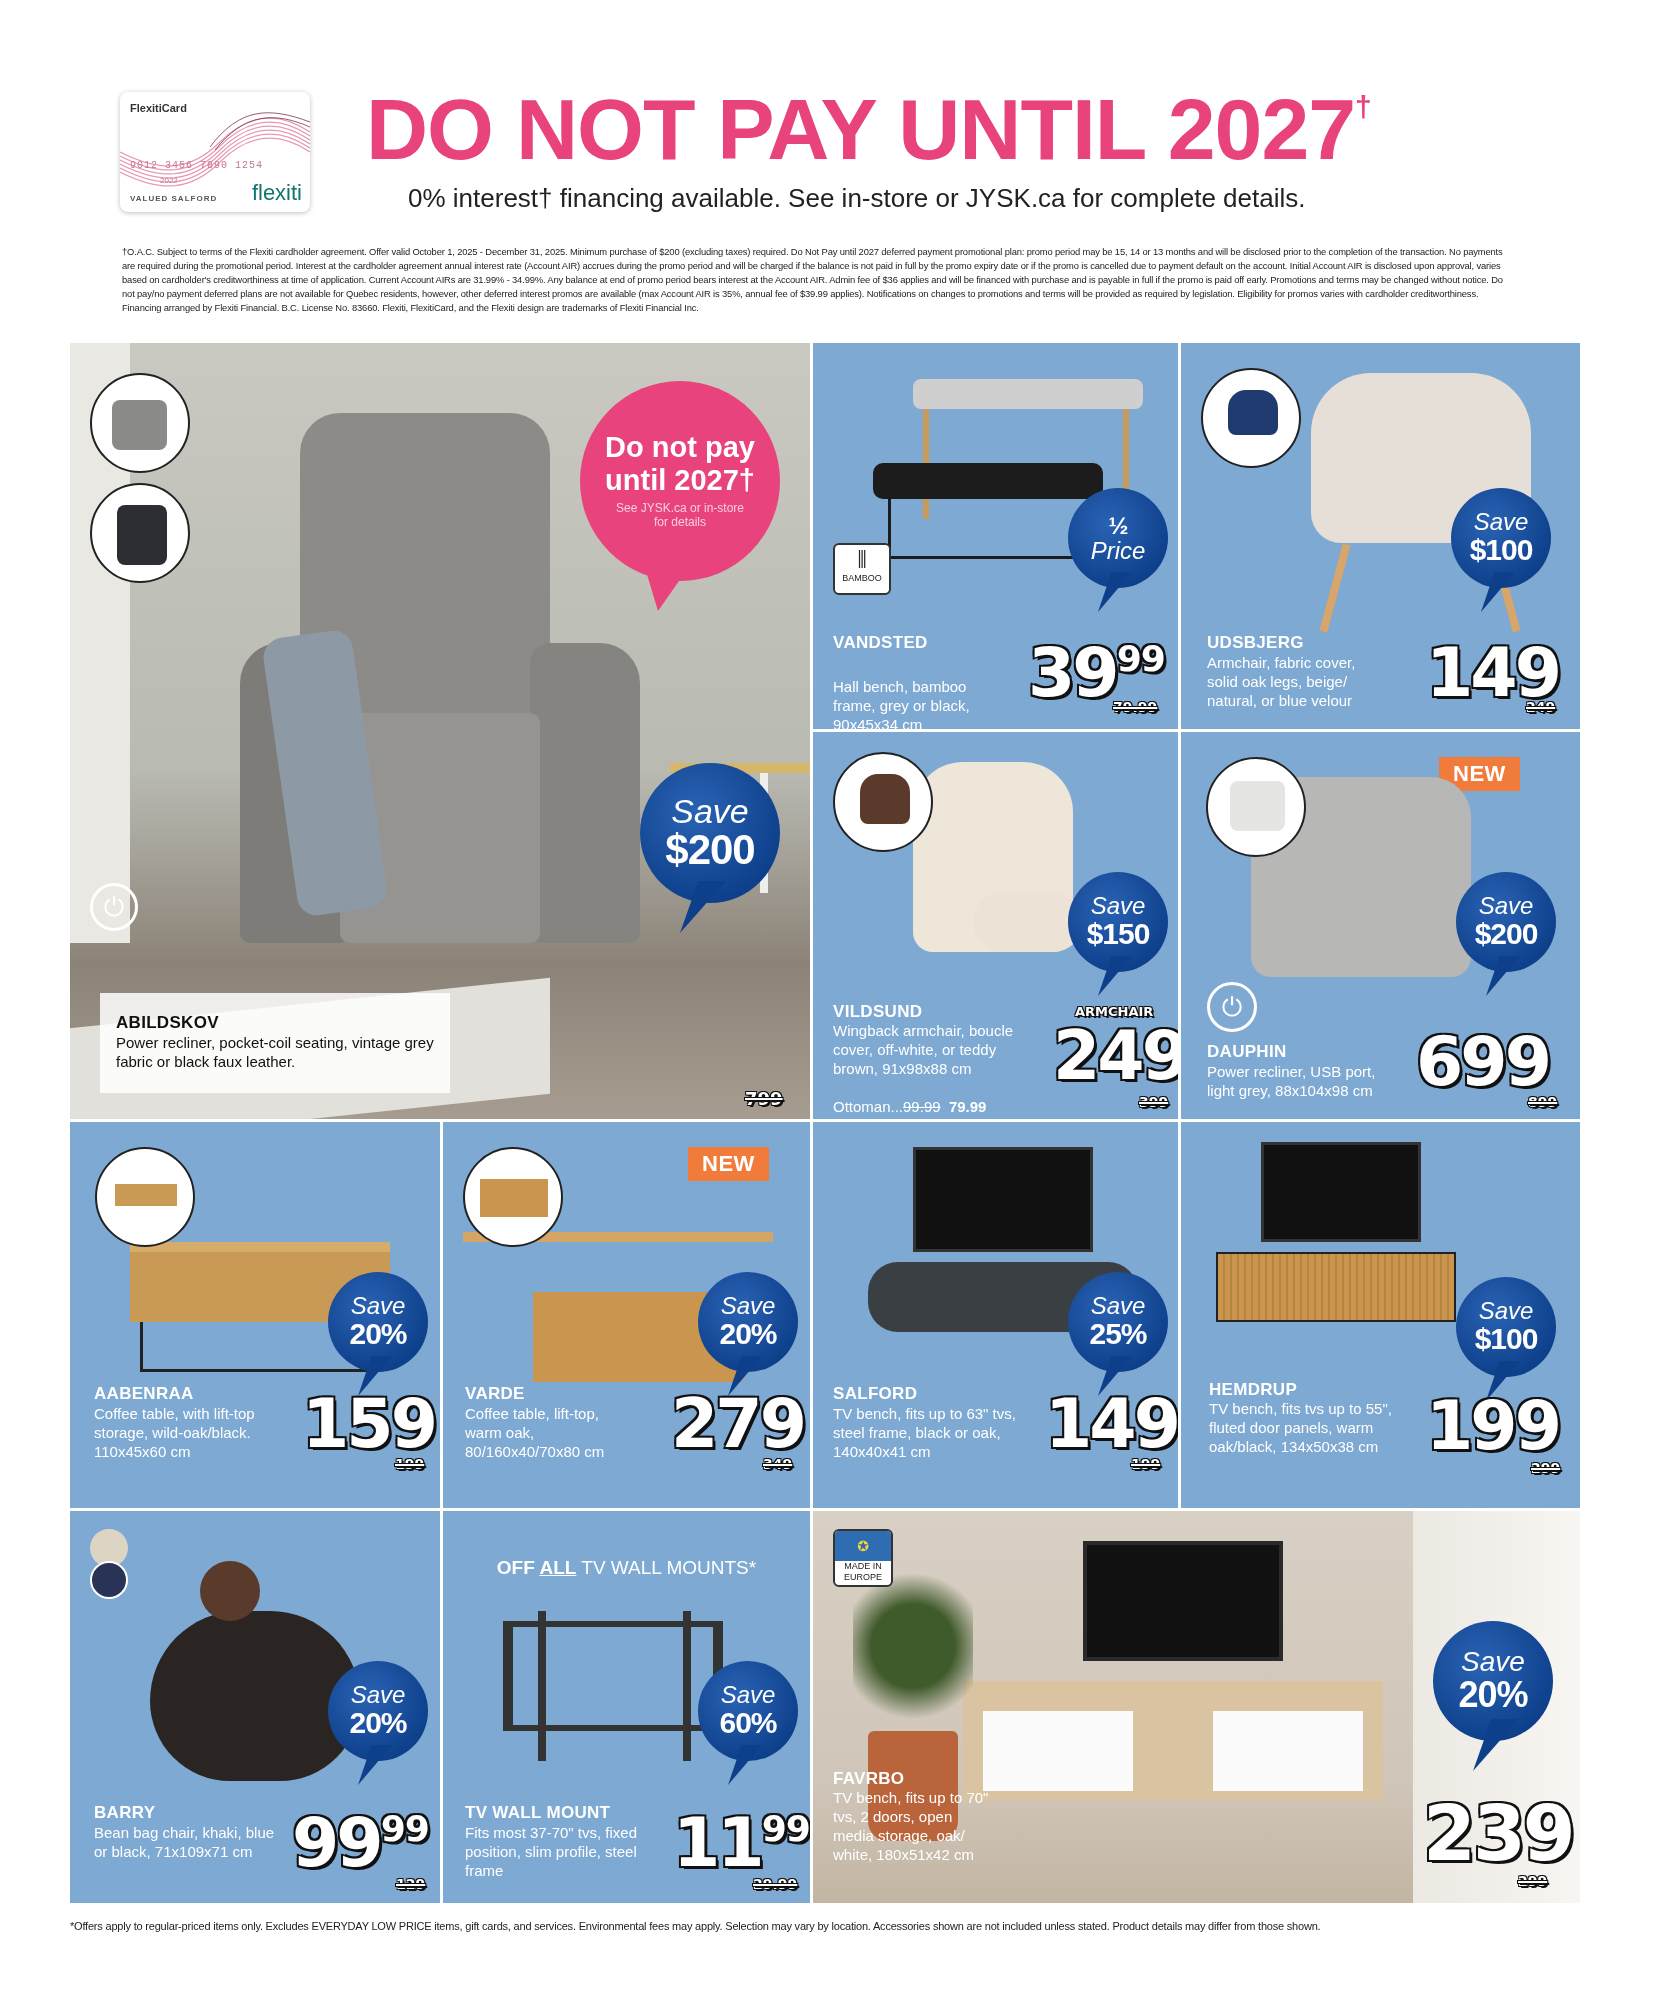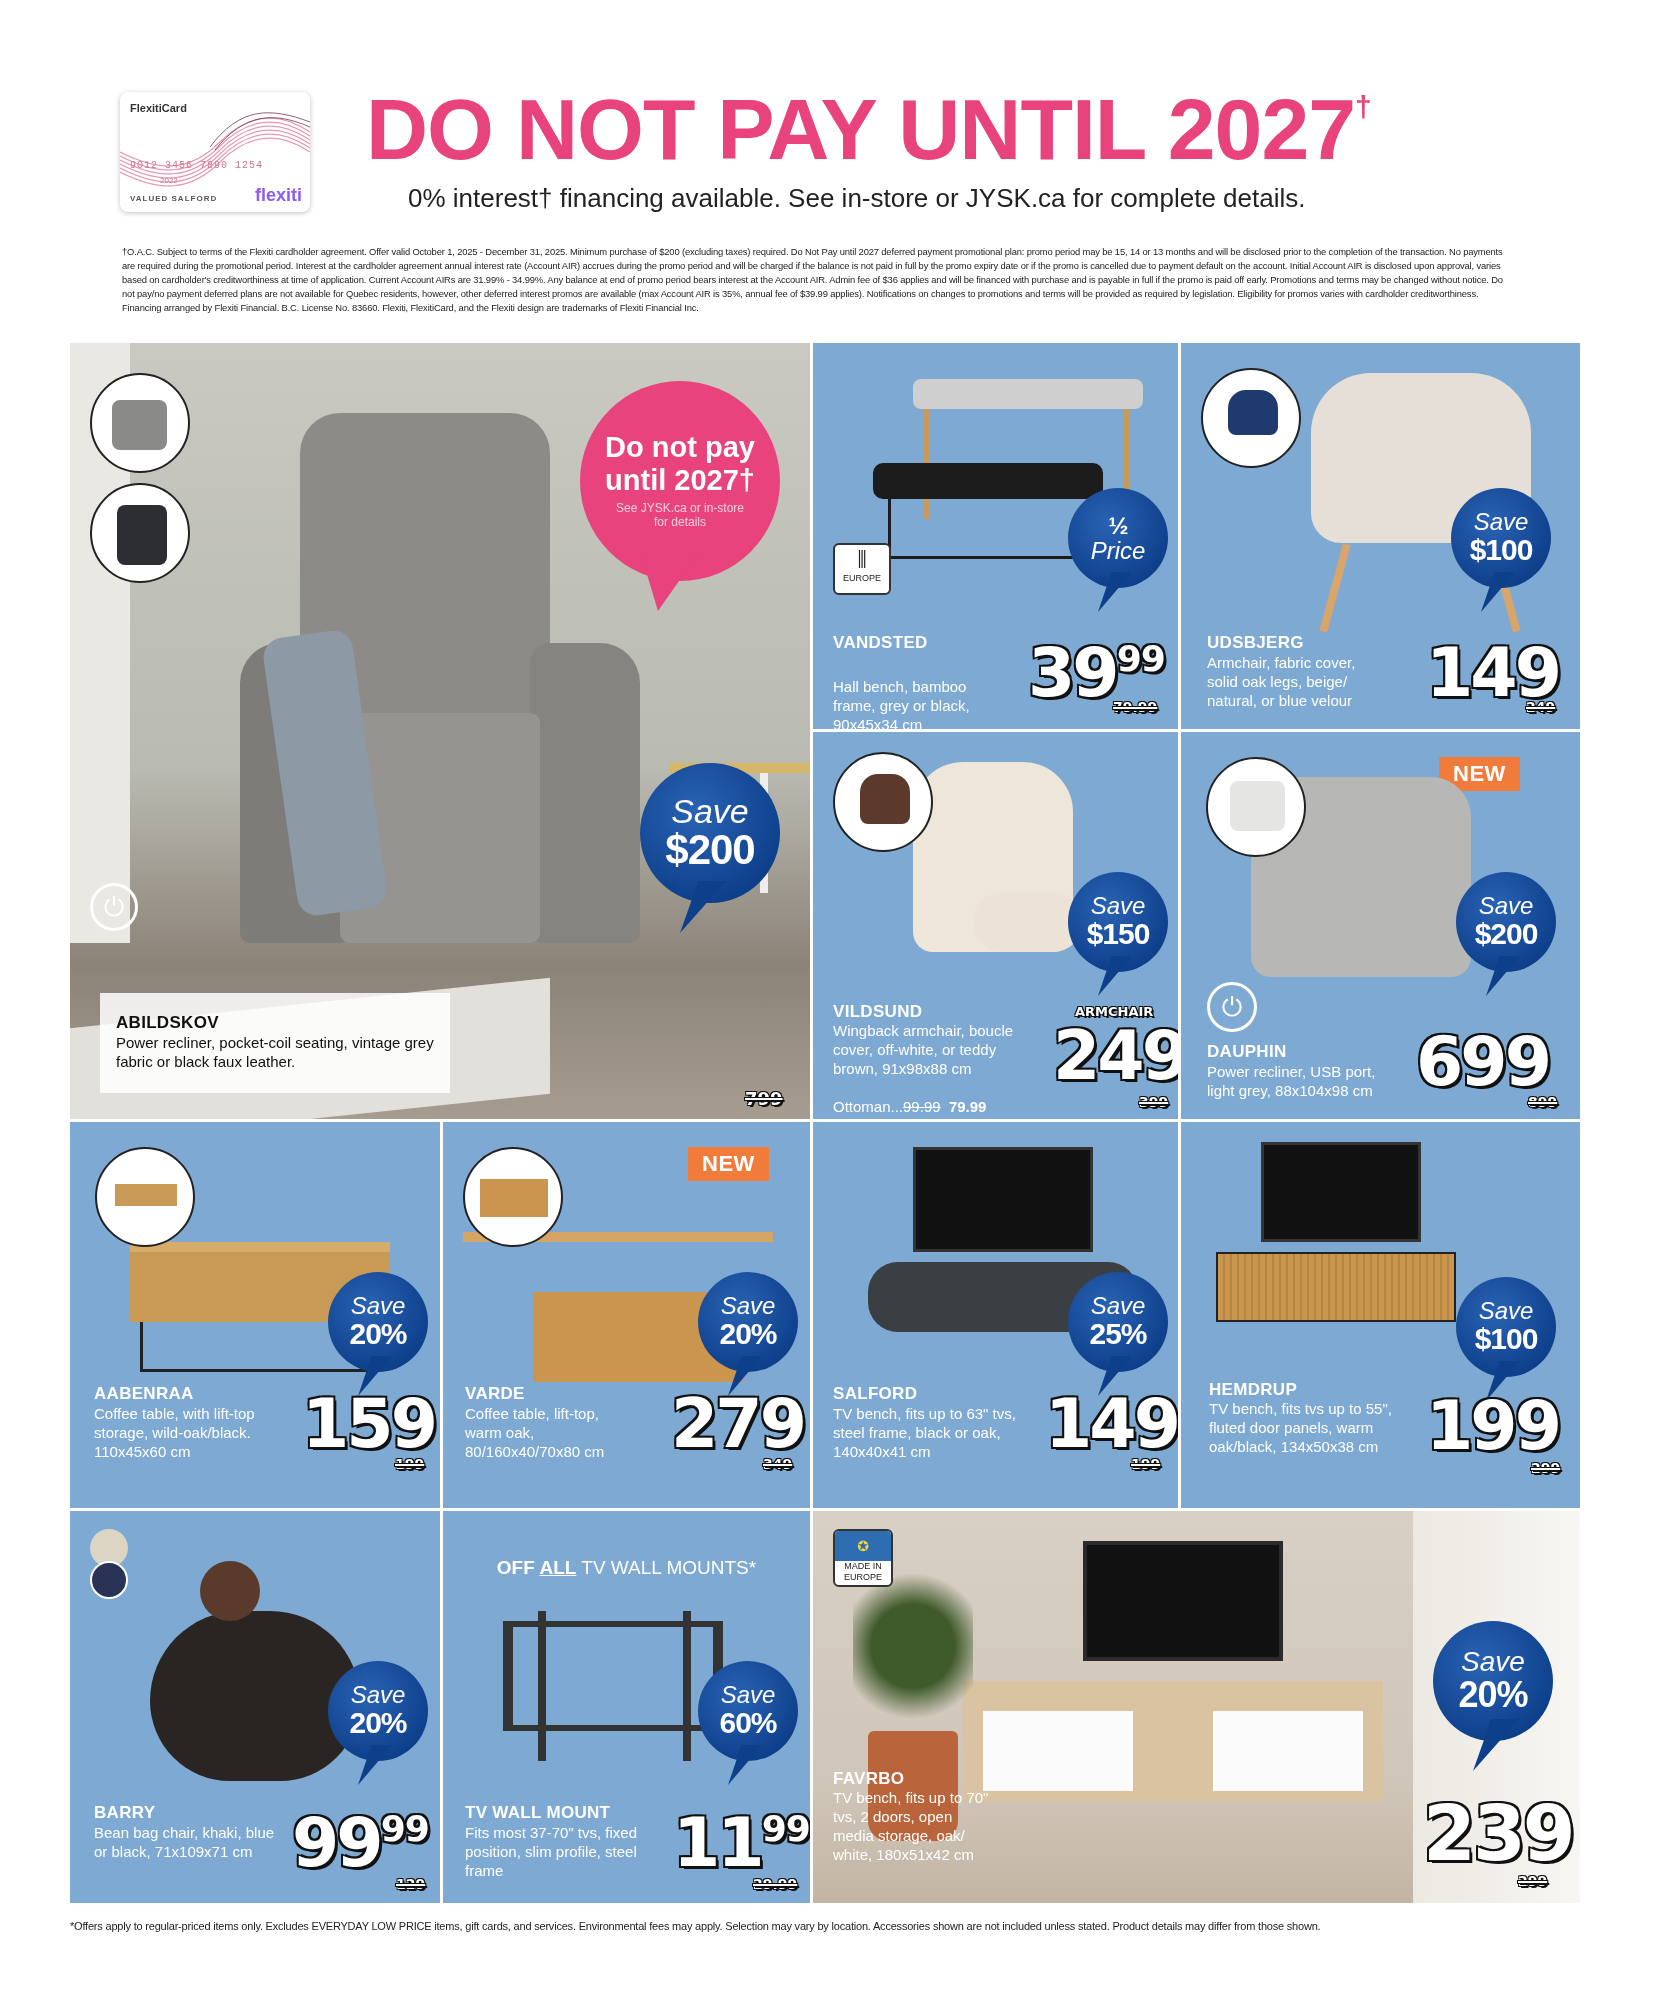--- a/index.html
+++ b/index.html
@@ -8,21 +8,21 @@
 
   
   .card {
     position: absolute; left: 120px; top: 92px; width: 190px; height: 120px;
     background: #fff; border-radius: 8px; box-shadow: 0 1px 5px rgba(0,0,0,0.25); overflow: hidden;
   }
   .card .card-name { position: absolute; left: 10px; top: 10px; font-size: 11px; color: #333; font-weight: bold; }
   .card .card-num { position: absolute; left: 10px; top: 68px; font-family: "Liberation Mono", monospace; font-size: 10px; color: #c7748c; letter-spacing: 1px; }
   .card .card-year { position: absolute; left: 40px; top: 84px; font-size: 8px; color: #c7748c; }
   .card .card-holder { position: absolute; left: 10px; top: 102px; font-size: 8px; color: #555; letter-spacing: 1px; font-weight: bold; }
-  .card .card-brand { position: absolute; right: 8px; bottom: 6px; font-size: 18px; font-weight: bold; color: #8b5cf6; }
+  .card .card-brand { position: absolute; right: 8px; bottom: 6px; font-size: 22px; font-weight: normal; color: #0f766e; }
   .card svg { position: absolute; left: 0; top: 0; }
 
   .headline {
     position: absolute; left: 366px; top: 86px; width: 1150px;
     font-family: "Liberation Sans", sans-serif; font-weight: bold; font-size: 86px; color: #e8437c; letter-spacing: -1px;
     line-height: 1; white-space: nowrap;
   }
   .headline sup { font-size: 30px; vertical-align: top; position: relative; top: 6px; }
   .subhead {
     position: absolute; left: 408px; top: 183px; font-size: 26px; color: #222; white-space: nowrap;
@@ -169,21 +169,21 @@
   </div>
 
   <div class="tile" style="left:743px;top:0;width:365px;height:386px;">
     <div class="shape" style="left:100px;top:36px;width:230px;height:30px;background:#cfcfcf;border-radius:8px;"></div>
     <div class="shape" style="left:110px;top:66px;width:6px;height:110px;background:#c79a5a;"></div>
     <div class="shape" style="left:310px;top:66px;width:6px;height:110px;background:#c79a5a;"></div>
     <div class="shape" style="left:60px;top:120px;width:230px;height:36px;background:#1c1c1c;border-radius:10px;"></div>
     <div class="shape" style="left:75px;top:156px;width:220px;height:60px;border:3px solid #1c1c1c;border-top:none;"></div>
     <div class="badge-sq" style="left:20px;top:200px;width:58px;height:52px;">
       <div style="font-size:20px;line-height:28px;">⫼</div>
-      <div>EUROPE</div>
+      <div>BAMBOO</div>
     </div>
     <div class="bubble" style="left:255px;top:145px;">
       <span class="b2" style="font-size:24px;">½</span>
       <span class="b1">Price</span>
     </div>
     <div class="pname" style="left:20px;top:290px;">VANDSTED</div>
     <div class="pdesc" style="left:20px;top:310px;width:165px;margin-top:24px;">Hall bench, bamboo frame, grey or black, 90x45x34 cm</div>
     <div class="price" style="left:215px;top:296px;">
       <span>39</span><span class="cents">99</span>
     </div>

